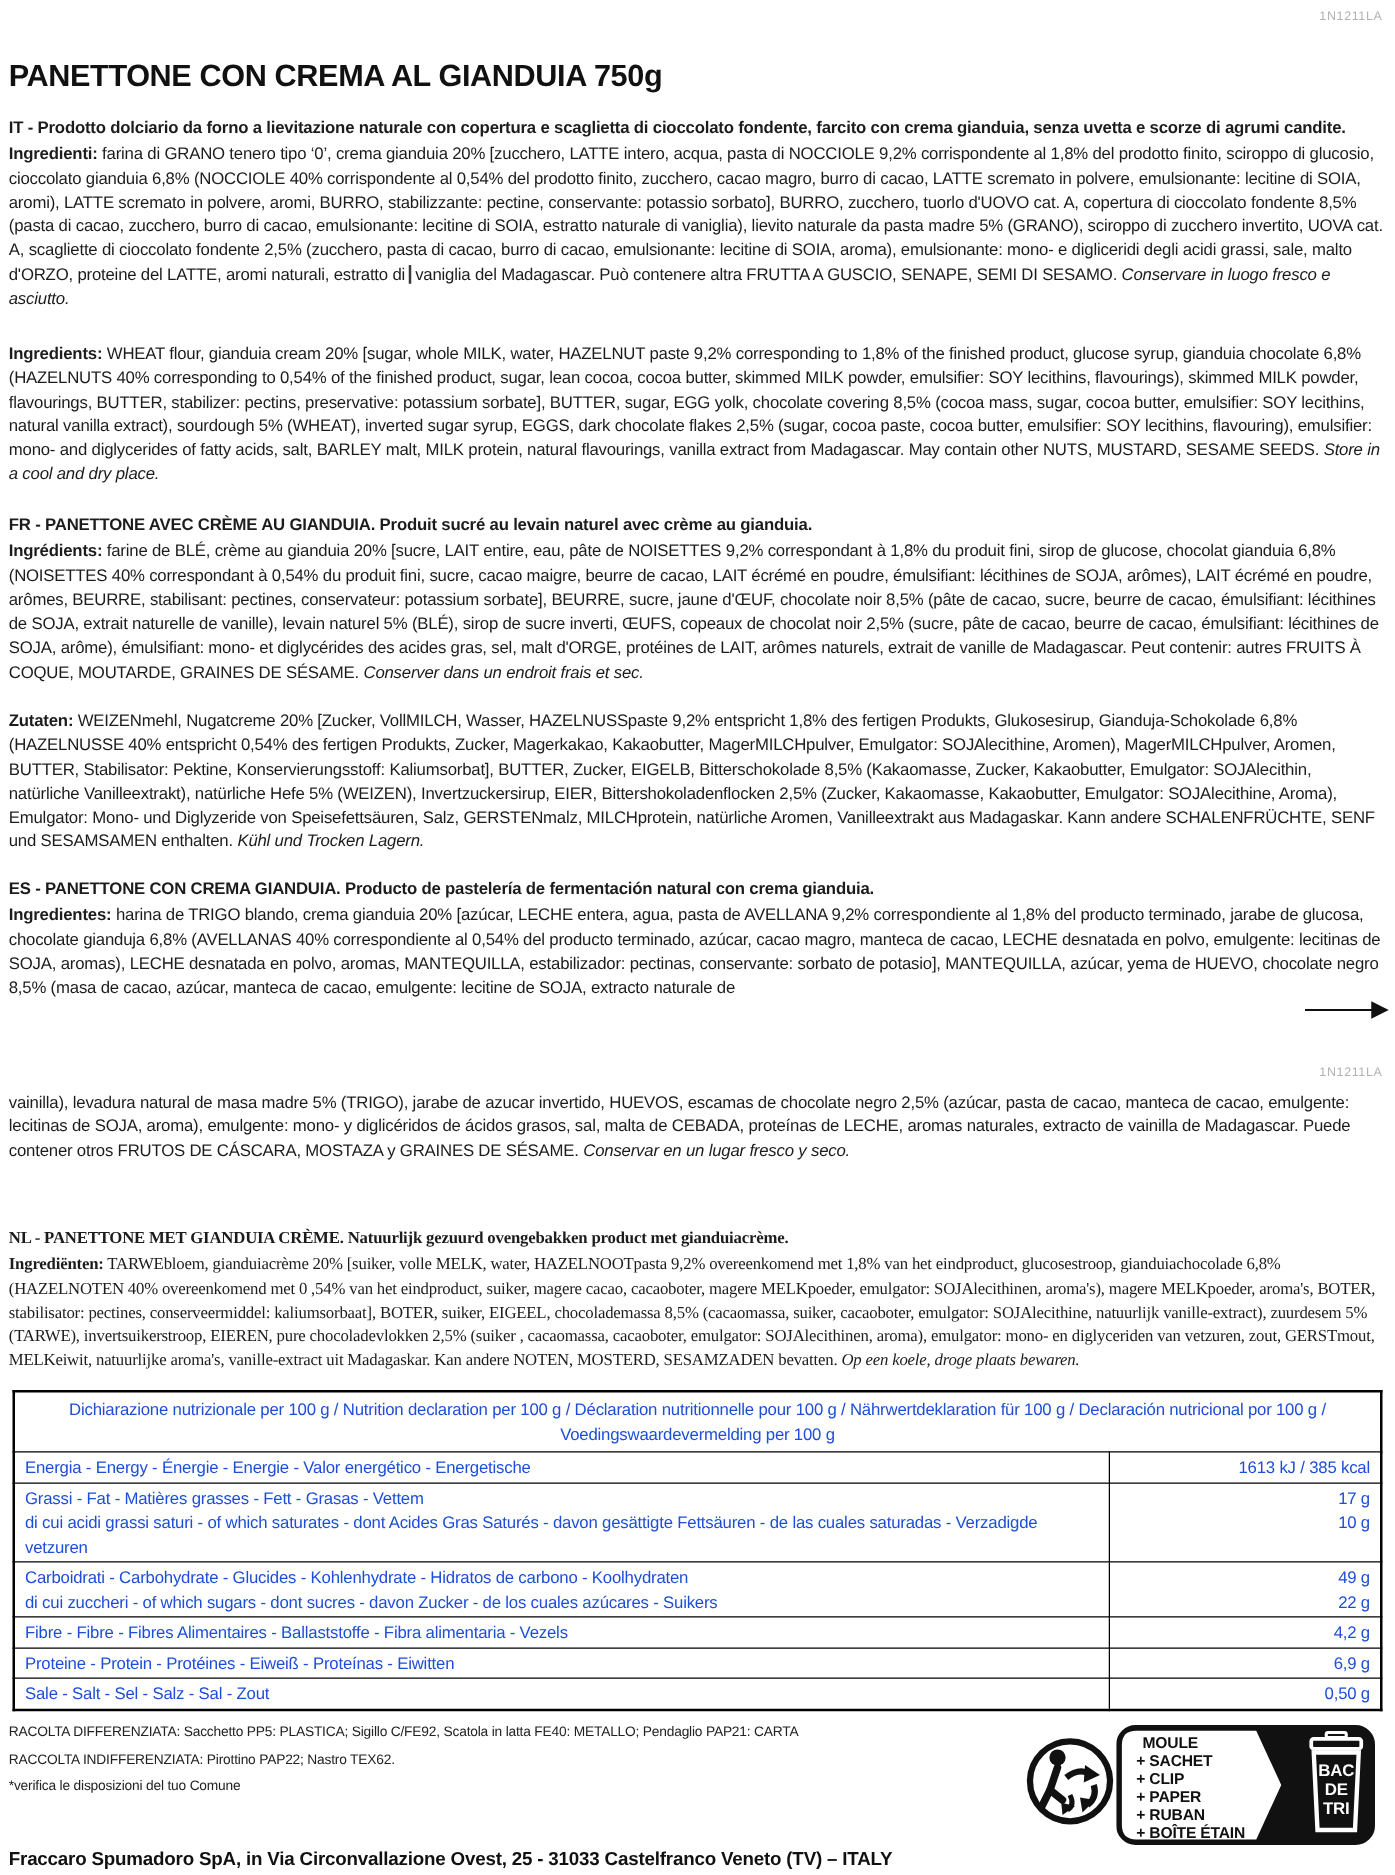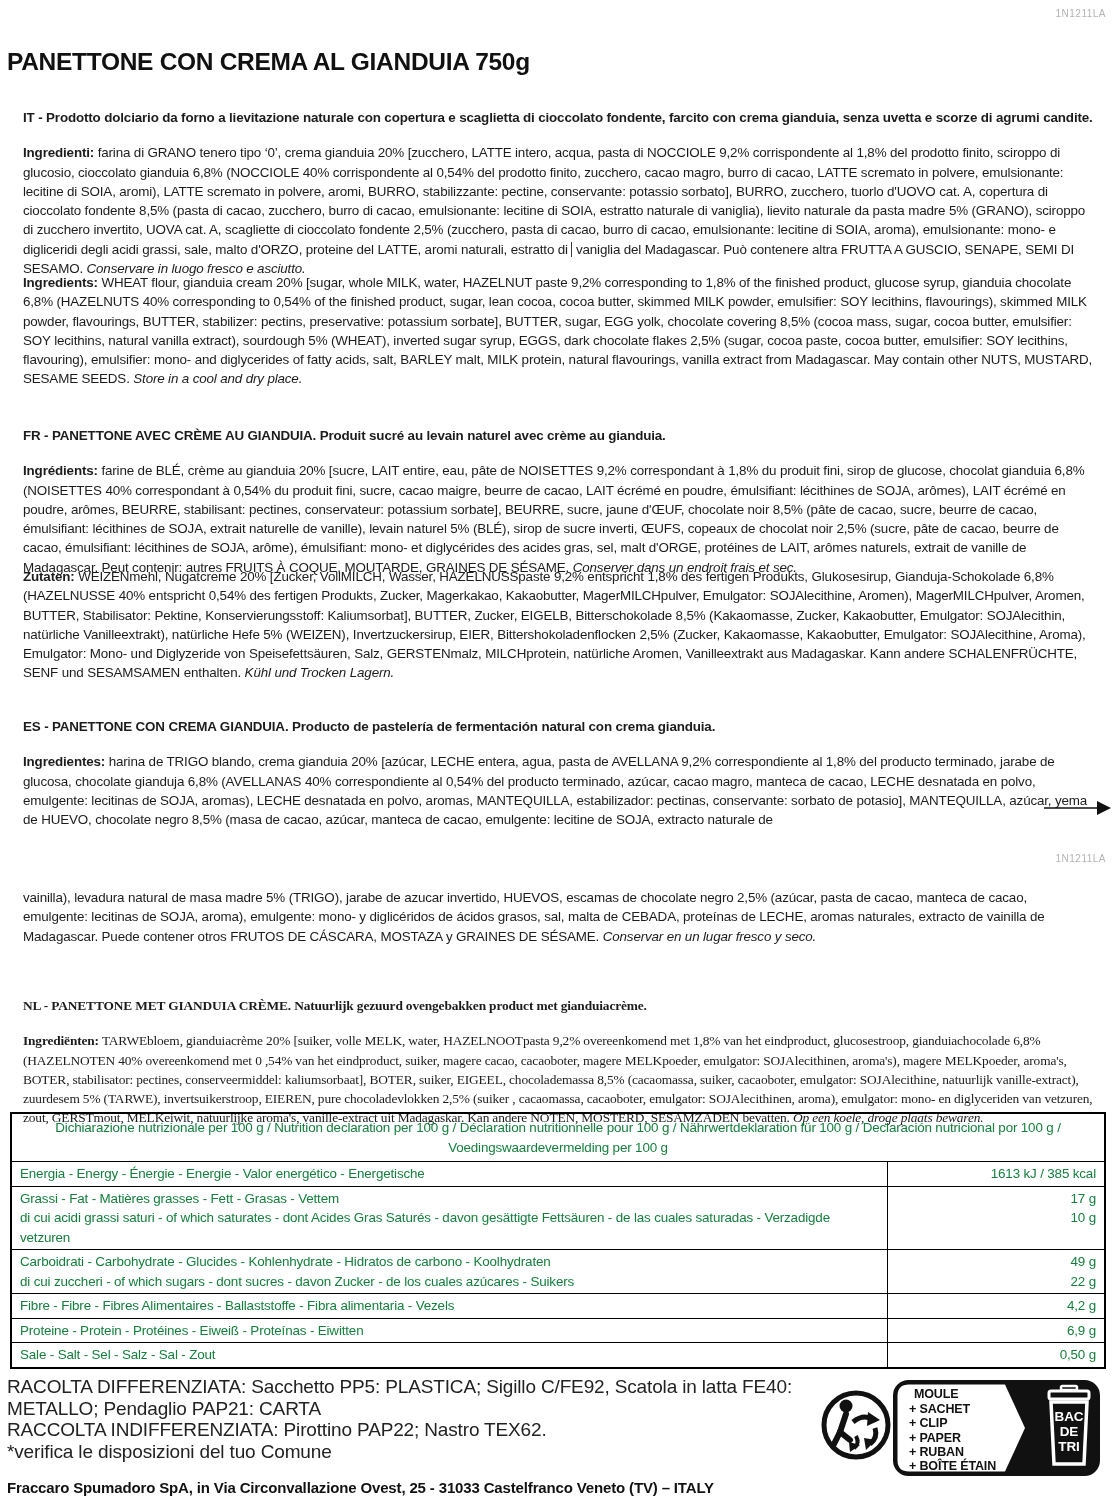--- a/index.html
+++ b/index.html
@@ -16,34 +16,34 @@
     font-size:24.5px;font-weight:bold;letter-spacing:-0.3px;color:#111;
   }
   section.sec{position:absolute;left:7px;width:1102px;}
   #sec-it{top:92px;}
   #sec-en{top:271px;}
   #sec-fr{top:410px;}
   #sec-de{top:565px;}
   #sec-es{top:701px;}
   #sec-es-cont{top:872px;}
   #sec-nl{top:980px;font-family:Liberation Serif, serif;}
-  .sec p{margin:16px;}
+  .sec p{margin:0;}
   .sec p.hdr{font-weight:bold;}
   .sec p.para{margin-top:2px;}
   .cursor-bar{display:inline-block;width:1.5px;height:15px;background:#3a3a3a;margin-left:3px;vertical-align:-3px;}
   #cont-arrow{position:absolute;top:799px;left:1044px;}
   table.nut{
     position:absolute;top:1112px;left:10px;width:1096px;
     border-collapse:collapse;border:2px solid #000;
     font-size:13.4px;letter-spacing:-0.15px;
   }
-  table.nut td{border:1px solid #000;padding:2px 8px;line-height:19.5px;vertical-align:top;color:#15803d;}
+  table.nut td{border:1px solid #000;padding:2px 8px;line-height:19.5px;vertical-align:top;color:#1d4ed8;}
   table.nut td.th{text-align:center;padding:4px 30px;}
   table.nut td.val{text-align:right;width:200px;white-space:nowrap;}
-  #recycling-text{position:absolute;top:1376px;left:7px;width:800px;font-size:19px;line-height:21.5px;color:#222;}
+  #recycling-text{position:absolute;top:1376px;left:7px;width:800px;font-size:11px;line-height:21.5px;color:#222;}
   #triman{position:absolute;top:1388px;left:820px;}
   #sorting-badge{position:absolute;top:1380px;left:893px;}
   #footer-line{position:absolute;top:1478px;left:7px;font-size:15px;font-weight:bold;color:#111;}
 </style>
 </head>
 <body>
 
 <div class="doc-code" id="code-top">1N1211LA</div>
 
 <h1 class="title">PANETTONE CON CREMA AL GIANDUIA 750g</h1>

